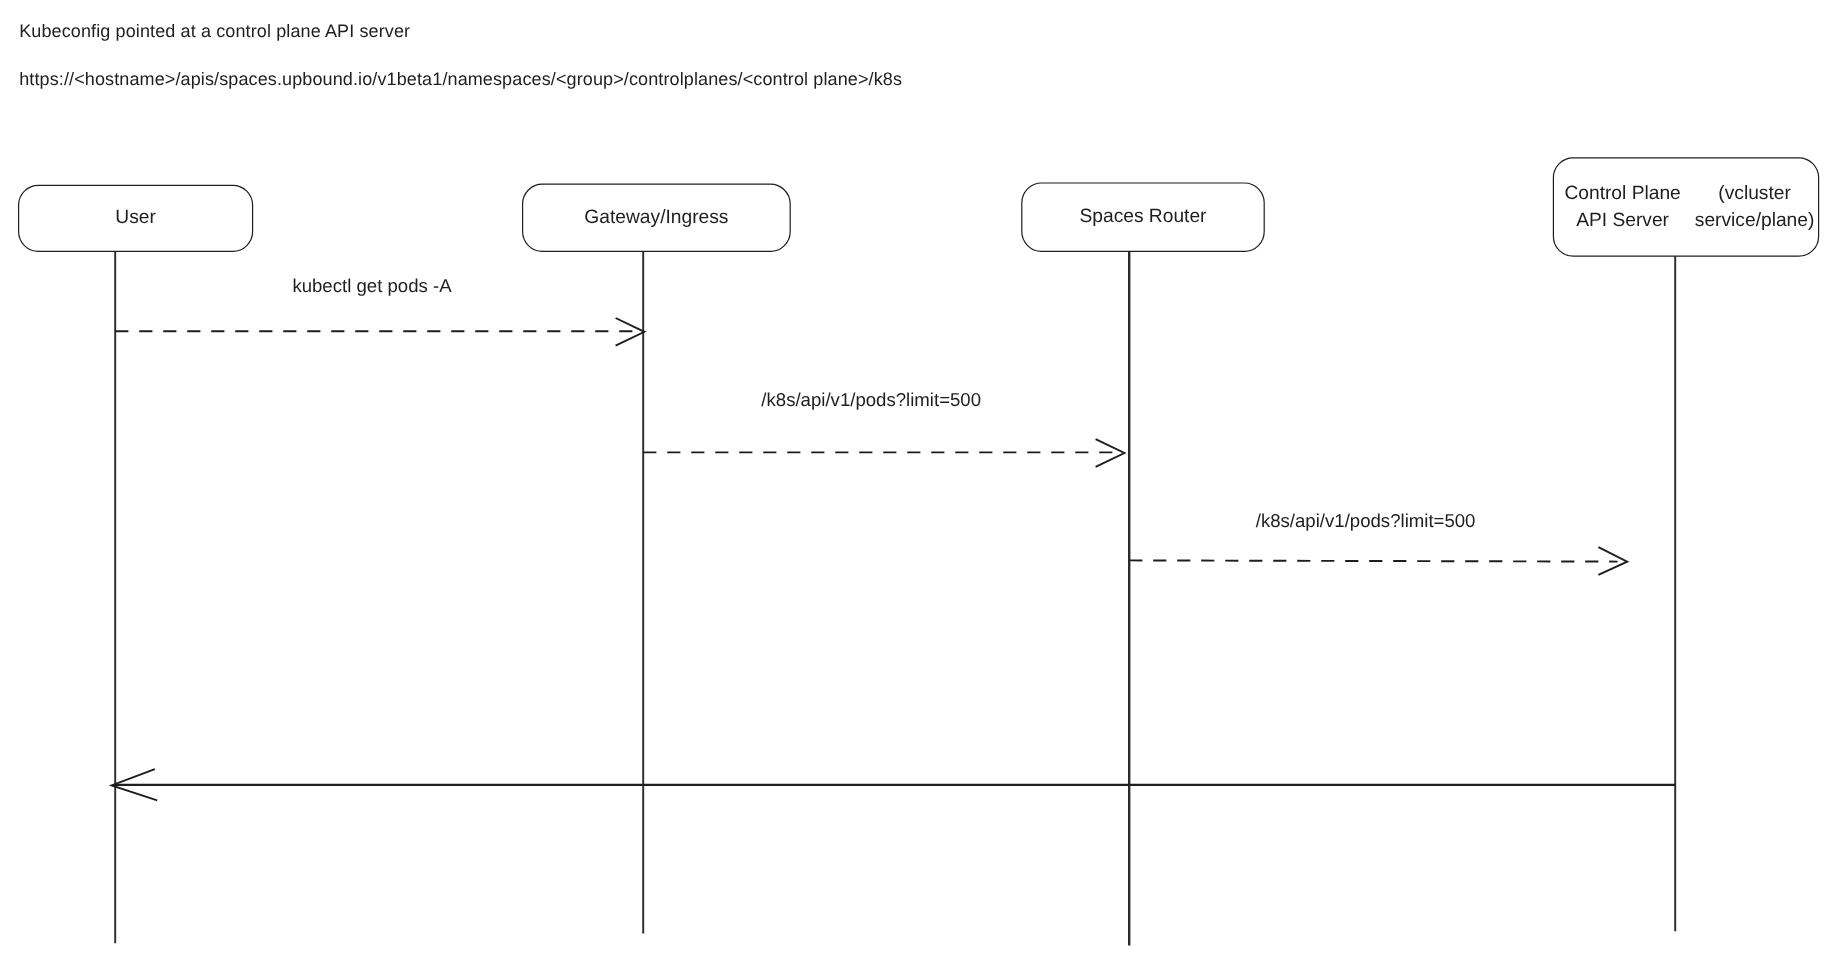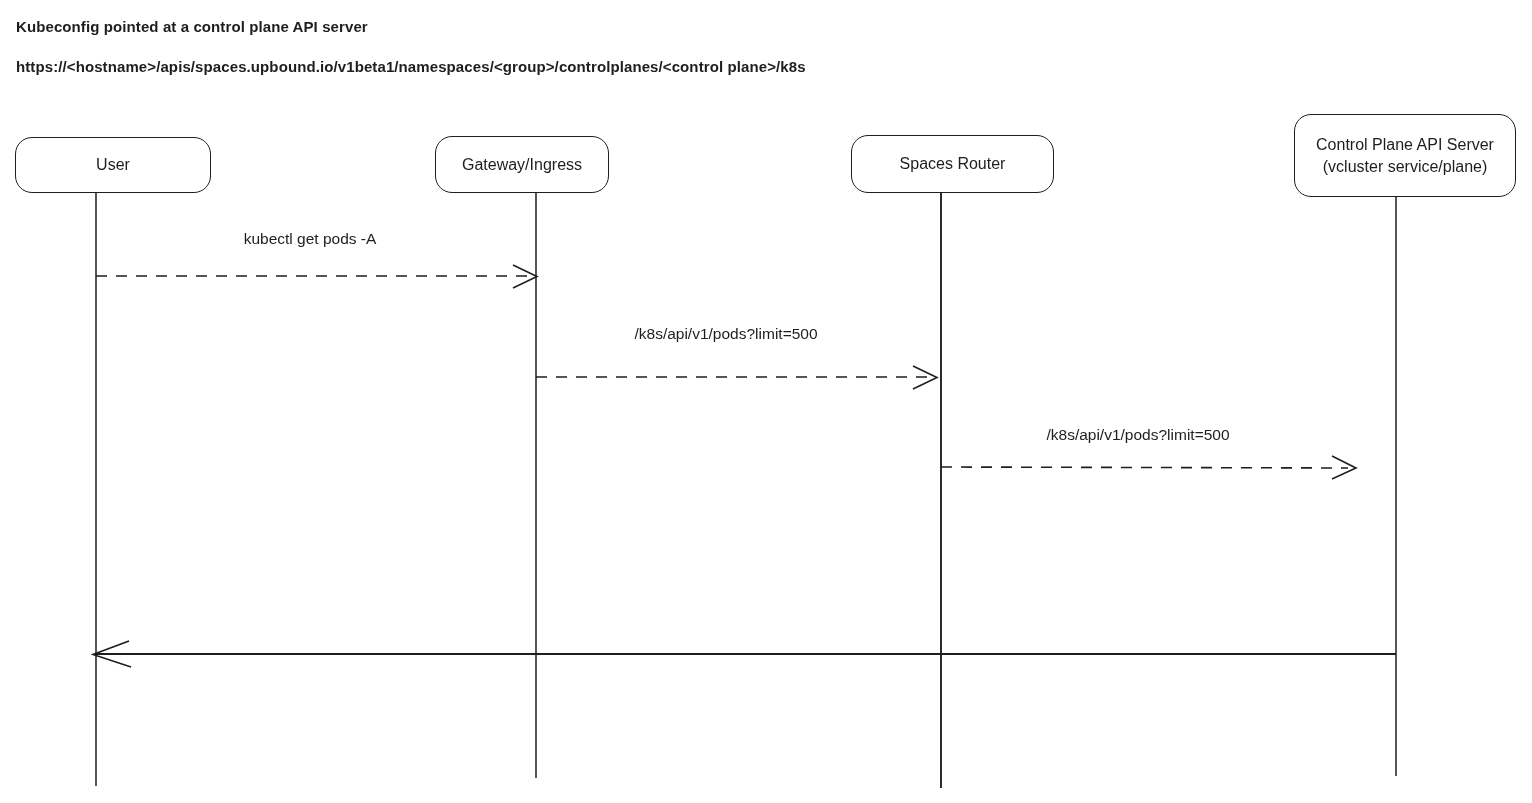--- a/index.html
+++ b/index.html
@@ -15,47 +15,46 @@
     font-family: "Liberation Sans", sans-serif;
     color: #1e1e1e;
     overflow: hidden;
   }
   .note {
     position: absolute;
     left: 16px;
     font-size: 15px;
     white-space: nowrap;
     letter-spacing: 0.1px;
-    font-weight: bold;
   }
   .note-1 { top: 18px; }
   .note-2 { top: 58px; }
 
   svg.wires {
     position: absolute;
     left: 0;
     top: 0;
   }
 
   .actor {
     position: absolute;
     box-sizing: border-box;
     display: flex;
-    flex-direction: column;
     align-items: center;
     justify-content: center;
     background: #ffffff;
     border: 1.7px solid #1e1e1e;
     border-radius: 17px;
     font-size: 16px;
     line-height: 1.35;
     text-align: center;
+    margin-top: 17px;
   }
   .actor-user     { left: 15px;   top: 137px; width: 196px; height: 56px; }
-  .actor-gateway  { left: 435px;  top: 136px; width: 174px; height: 57px; }
+  .actor-gateway  { left: 435px;  top: 136px; width: 224px; height: 57px; }
   .actor-spaces   { left: 851px;  top: 135px; width: 203px; height: 58px; }
   .actor-control  { left: 1294px; top: 114px; width: 222px; height: 83px; }
 
   .msg-label {
     position: absolute;
     transform: translateX(-50%);
     font-size: 15.5px;
     white-space: nowrap;
   }
   .msg-label-1 { left: 302px;  top: 230px; padding-left: 16px; }

